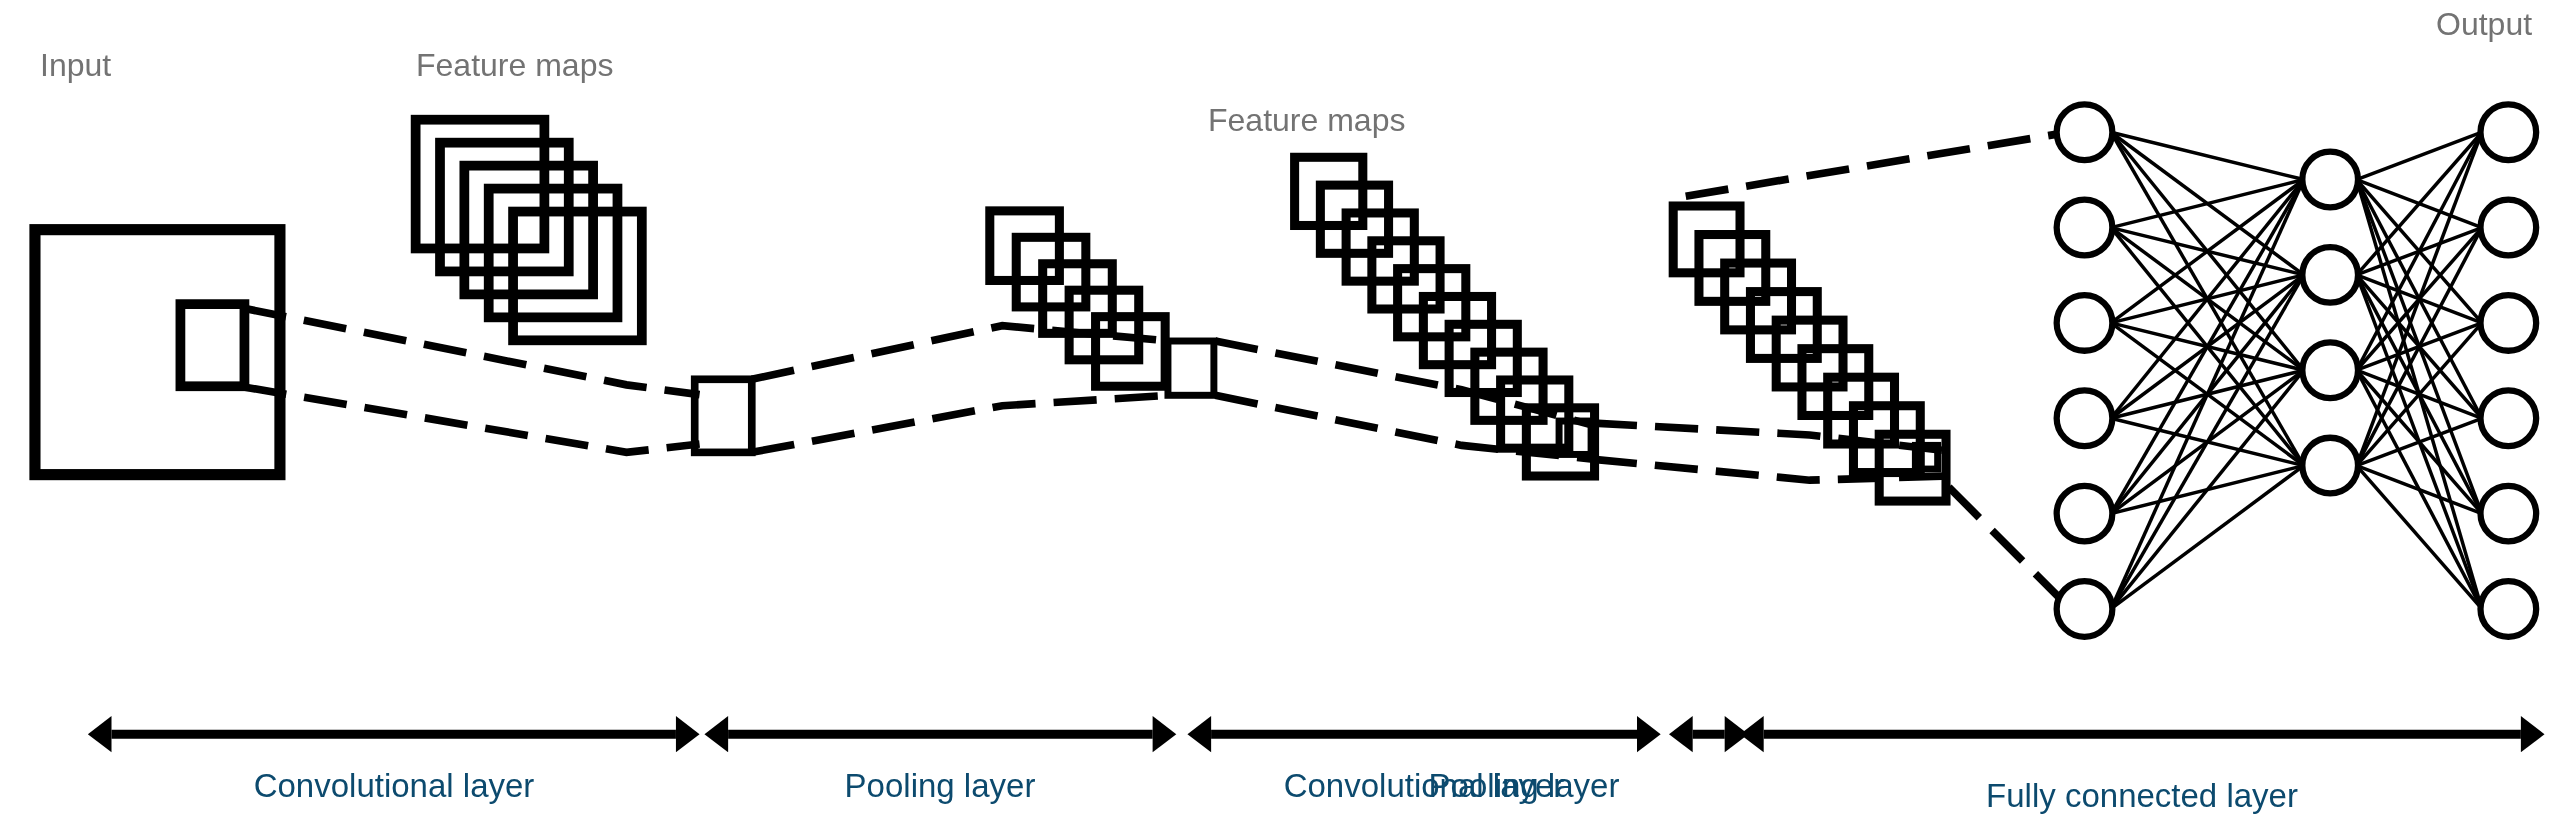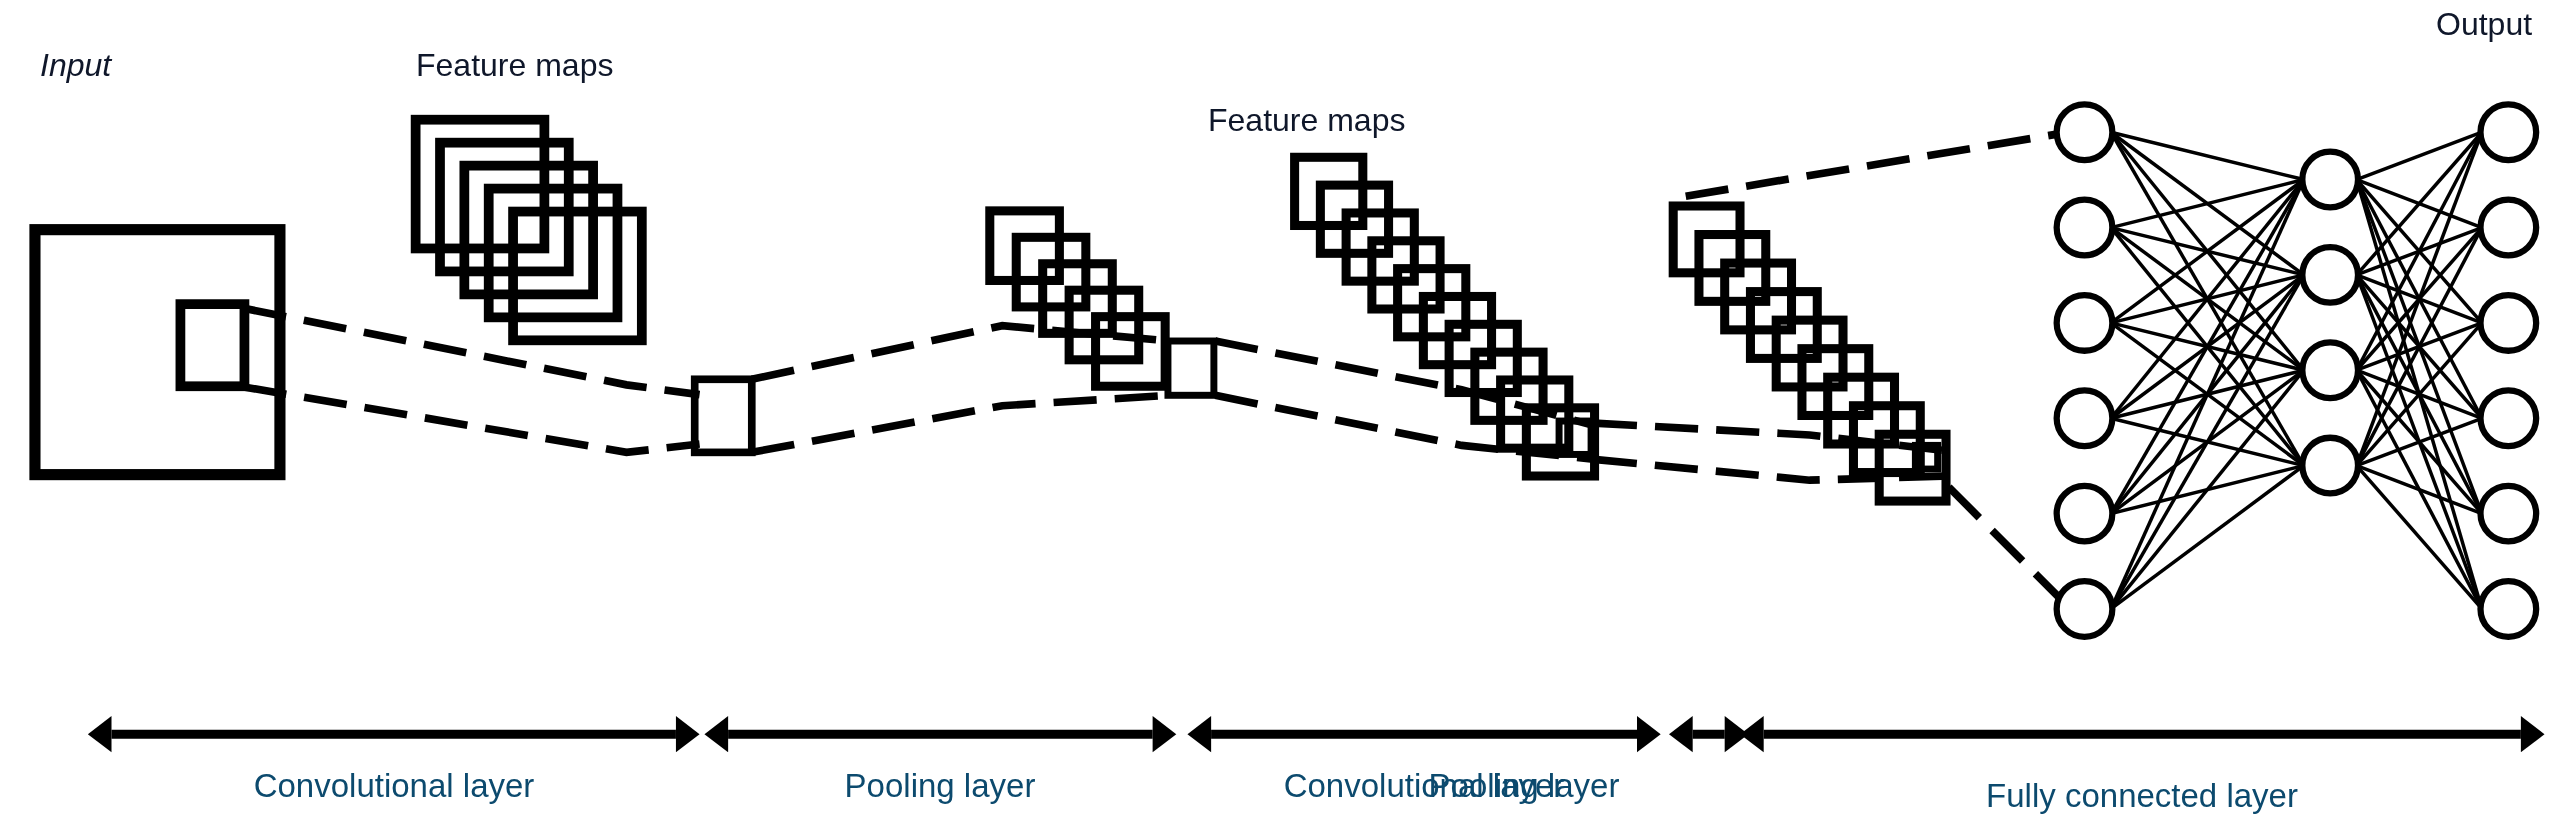--- a/index.html
+++ b/index.html
@@ -1,19 +1,19 @@
 <!DOCTYPE html>
 <html style="font-size:11px"><head>
 <meta charset="utf-8">
 <style>
   html,body{margin:0;padding:0;background:#ffffff;}
   body{width:2576px;height:840px;overflow:hidden;font-family:"Liberation Sans",sans-serif;}
   #stage{position:relative;width:2576px;height:840px;background:#ffffff;}
   #art{position:absolute;left:0;top:0;width:2576px;height:840px;}
-  .lbl{position:absolute;color:#0f172a;font-family:"Liberation Sans",sans-serif;
+  .lbl{position:absolute;color:#737373;font-family:"Liberation Sans",sans-serif;
        font-size:32px;line-height:32px;white-space:nowrap;font-weight:400;}
   .axlbl{position:absolute;color:#0c4a6e;font-family:Liberation Sans, sans-serif;
        font-size:33px;line-height:33px;white-space:nowrap;font-weight:400;
        transform:translateX(-50%);text-align:center;}
 </style>
 </head>
 <body>
 
 <div id="stage">
 
@@ -147,21 +147,21 @@
         <polygon points="2398,1055 2432,1029 2432,1081" fill="#000000"></polygon>
         <polygon points="2512,1055 2478,1029 2478,1081" fill="#000000"></polygon>
       </g>
       <g>
         <line x1="2534" y1="1055" x2="3622" y2="1055" stroke="#000000" stroke-width="13"></line>
         <polygon points="2500,1055 2534,1029 2534,1081" fill="#000000"></polygon>
         <polygon points="3656,1055 3622,1029 3622,1081" fill="#000000"></polygon>
       </g>
     </svg>
 
-  <div class="lbl" id="lbl-input" style="left: 40px; top: 49px; font-style: italic;">Input</div>
+  <div class="lbl" id="lbl-input" style="left: 40px; top: 49px;">Input</div>
   <div class="lbl" id="lbl-fm1" style="left: 416px; top: 49px;">Feature maps</div>
   <div class="lbl" id="lbl-fm2" style="left: 1208px; top: 104px;">Feature maps</div>
   <div class="lbl" id="lbl-output" style="left: 2436px; top: 8.4px;">Output</div>
 
   <div class="axlbl" id="sl0" style="left: 394px; top: 769px;">Convolutional layer</div>
   <div class="axlbl" id="sl1" style="left: 940px; top: 769px;">Pooling layer</div>
   <div class="axlbl" id="sl2" style="left: 1424px; top: 769px;">Convolutional layer</div>
   <div class="axlbl" id="sl3" style="left: 1524px; top: 769px;">Pooling layer</div>
   <div class="axlbl" id="sl4" style="left: 2142px; top: 769px; margin-top: 10px;">Fully connected layer</div>
 

